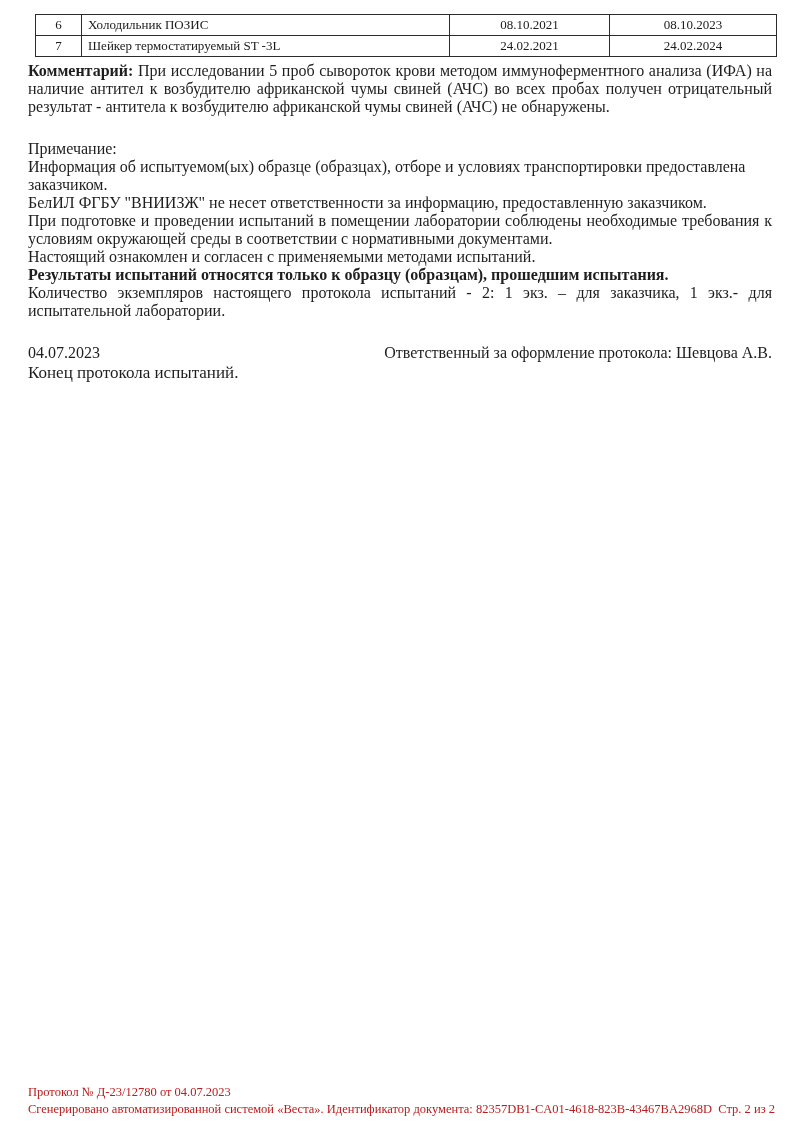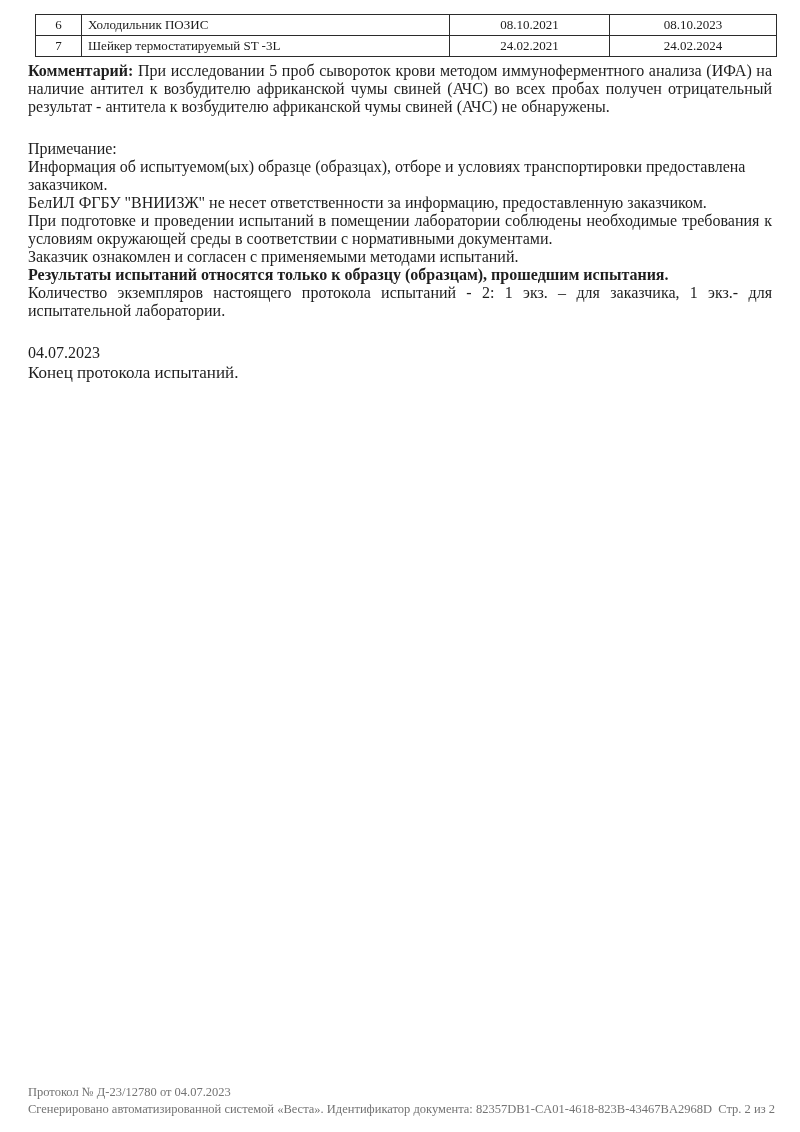--- a/index.html
+++ b/index.html
@@ -55,21 +55,21 @@
     line-height: 20px;
     margin-top: 1px;
   }
   .footer {
     position: absolute;
     left: 28px;
     right: 25px;
     bottom: 14px;
     font-size: 12.5px;
     line-height: 17px;
-    color: #737373;
+    color: #b91c1c;
   }
   .footer-row2 {
     display: flex;
     justify-content: space-between;
     align-items: baseline;
   }
 </style>
 </head>
 <body>
 
@@ -96,27 +96,28 @@
     <p class="para just block-comment">
       <span class="bold">Комментарий:</span>
       <span>При исследовании 5 проб сывороток крови методом иммуноферментного анализа (ИФА) на наличие антител к возбудителю африканской чумы свиней (АЧС) во всех пробах получен отрицательный результат - антитела к возбудителю африканской чумы свиней (АЧС) не обнаружены.</span>
     </p>
 
     <div class="block-notes">
       <div class="para">Примечание:</div>
       <div class="para">Информация об испытуемом(ых) образце (образцах), отборе и условиях транспортировки предоставлена заказчиком.</div>
       <div class="para">БелИЛ ФГБУ "ВНИИЗЖ" не несет ответственности за информацию, предоставленную заказчиком.</div>
       <div class="para just">При подготовке и проведении испытаний в помещении лаборатории соблюдены необходимые требования к условиям окружающей среды в соответствии с нормативными документами.</div>
-      <div class="para">Заказчик ознакомлен и согласен с применяемыми методами испытаний.</div>
+      <div class="para">Настоящий ознакомлен и согласен с применяемыми методами испытаний.</div>
       <div class="para bold">Результаты испытаний относятся только к образцу (образцам), прошедшим испытания.</div>
       <div class="para just">Количество экземпляров настоящего протокола испытаний - 2: 1 экз. – для заказчика, 1 экз.- для испытательной лаборатории.</div>
     </div>
 
     <div class="sig-row">
       <span>04.07.2023</span>
+      <span>Ответственный за оформление протокола: Шевцова А.В.</span>
     </div>
 
     <div class="end-line">Конец протокола испытаний.</div>
 
   </div>
 
   <div class="footer">
     <div>Протокол № Д-23/12780 от 04.07.2023</div>
     <div class="footer-row2">
       <span>Сгенерировано автоматизированной системой «Веста». Идентификатор документа: 82357DB1-CA01-4618-823B-43467BA2968D</span>

